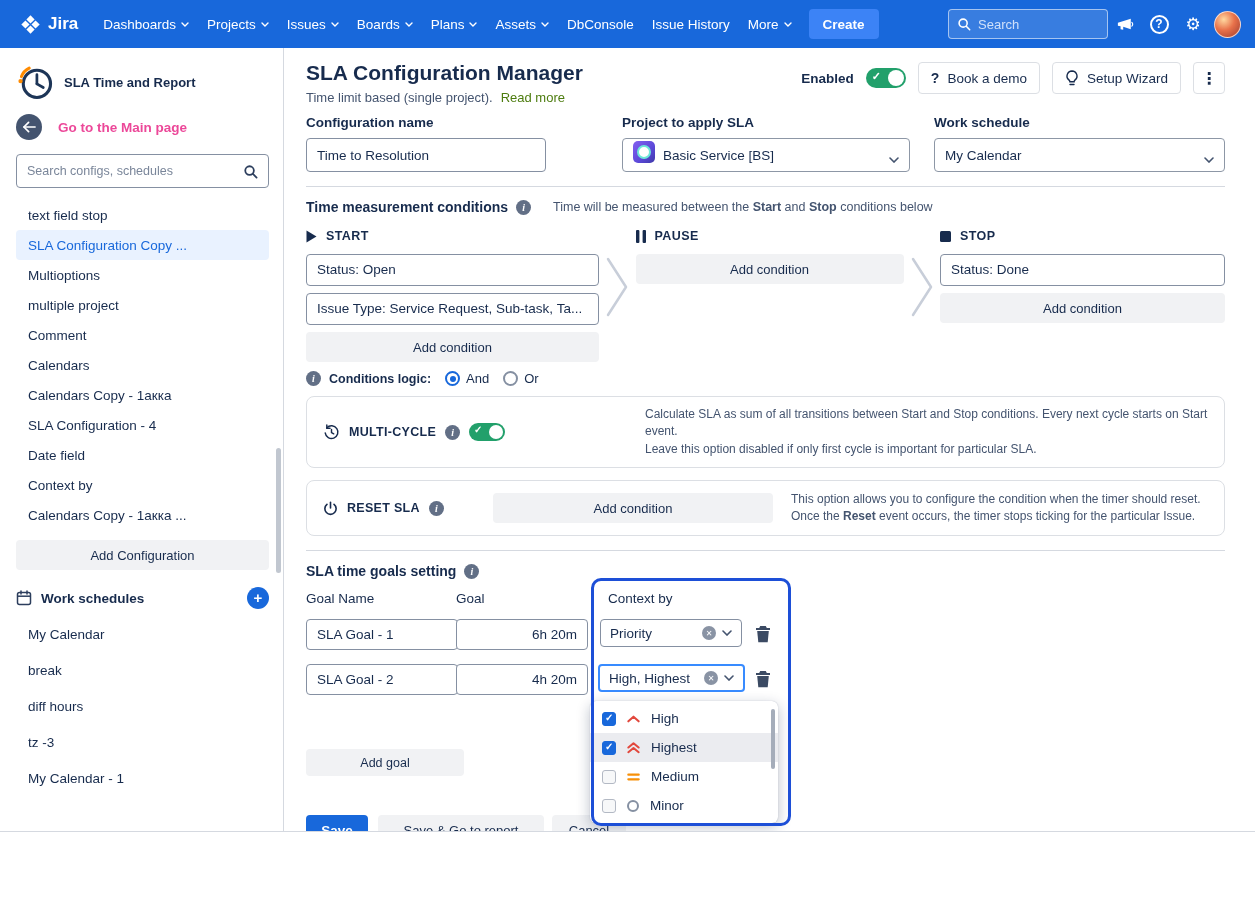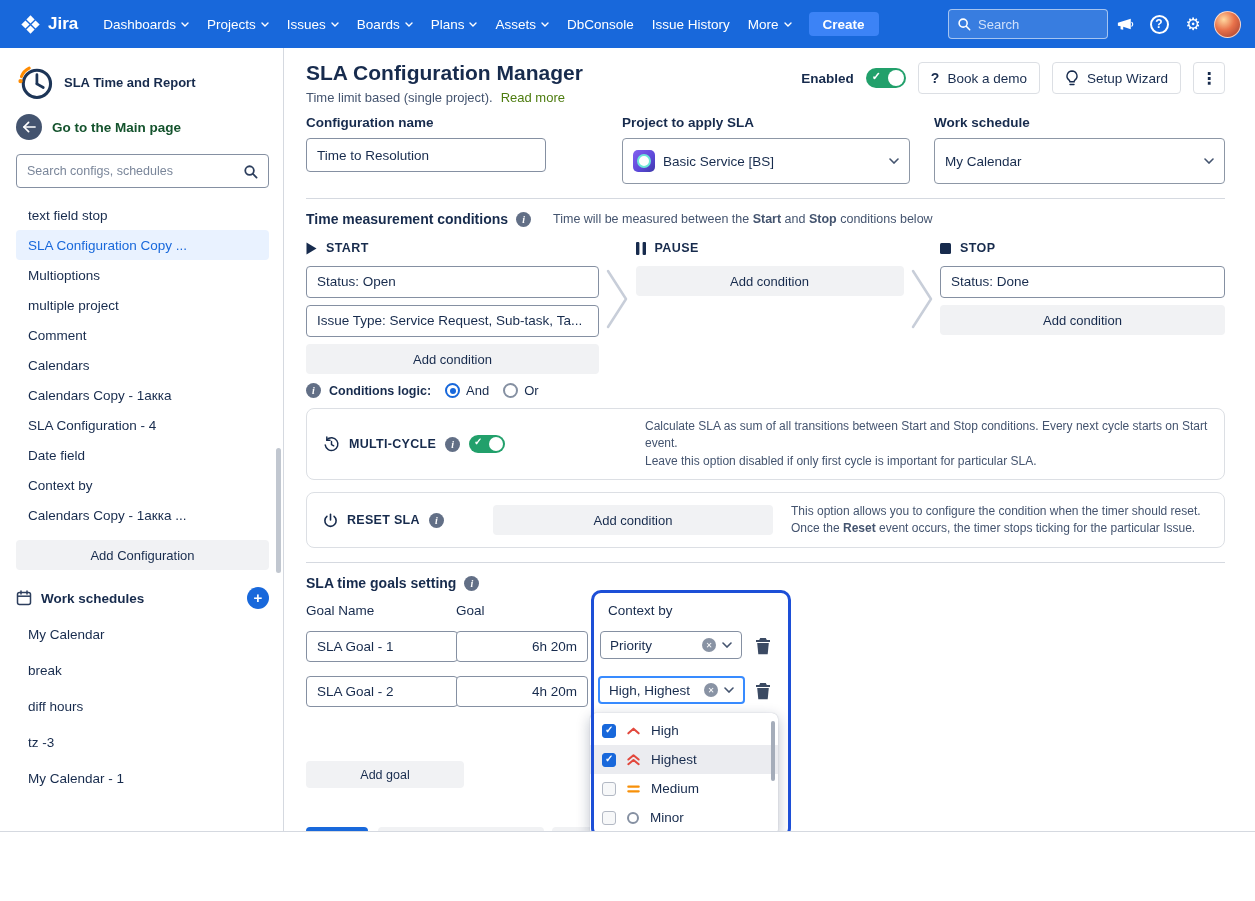--- a/index.html
+++ b/index.html
@@ -5,39 +5,39 @@
   * { margin:0; padding:0; box-sizing:border-box; }
   html,body { width:1255px; height:901px; background:#fff; }
   body { font-family:"Liberation Sans", sans-serif; color:#172b4d; overflow:hidden; font-size:13.5px; }
   svg { display:block; }
 
   
   .topnav { height:48px; background:#1868db; display:flex; align-items:center; padding:0 14px; }
   .brand { display:flex; align-items:center; gap:7px; color:#fff; font-weight:bold; font-size:17px; margin:0 16px 0 6px; cursor:pointer; }
   .nav-item { display:flex; align-items:center; gap:5px; color:#fff; font-size:13.5px; padding:0 9px; height:32px; border-radius:4px; cursor:pointer; white-space:nowrap; }
   .caret-dn { width:8px; height:5px; }
-  .btn-create { background:#3c83f6; color:#fff; font-size:13.5px; font-weight:bold; padding:0 14px; height:24px; border:none; border-radius:4px; margin-left:8px; cursor:pointer; }
+  .btn-create { background:#3c83f6; color:#fff; font-size:13.5px; font-weight:bold; padding:0 14px; height:30px; border:none; border-radius:4px; margin-left:8px; cursor:pointer; }
   .nav-search { margin-left:auto; display:flex; align-items:center; gap:7px; width:160px; height:30px; border:1px solid rgba(255,255,255,.55); background:rgba(255,255,255,.14); border-radius:4px; padding:0 8px; }
   .nav-search input { background:transparent; border:none; outline:none; color:#fff; font-size:13px; width:100%; }
   .nav-search input::placeholder { color:#cfe0fa; }
   .nav-iconbtn { width:34px; height:34px; display:flex; align-items:center; justify-content:center; color:#fff; cursor:pointer; border-radius:4px; }
   .help-circle { width:19px; height:19px; border:2px solid #fff; border-radius:50%; color:#fff; font-size:12px; font-weight:bold; display:flex; align-items:center; justify-content:center; }
   .help-circle::before { content:"?"; }
   .gear-glyph { font-family:"DejaVu Sans", sans-serif; font-size:17px; color:#fff; }
   .gear-glyph::before { content:"\2699"; }
   .avatar { width:27px; height:27px; border-radius:50%; background:radial-gradient(circle at 35% 30%, #ffd9a0 0%, #e8714a 45%, #9c3b2e 100%); border:1px solid rgba(255,255,255,.7); margin-left:4px; cursor:pointer; }
 
   
   .content-row { display:flex; height:784px; border-bottom:1px solid #d5d9e0; }
 
   
   .sidebar { width:284px; flex-shrink:0; border-right:1px solid #d5d9e0; padding:14px 14px 0 16px; position:relative; }
   .app-logo-row { display:flex; align-items:center; gap:8px; margin-bottom:12px; }
   .app-title { font-weight:bold; font-size:13px; color:#172b4d; }
-  .back-row { display:flex; align-items:center; gap:10px; margin:4px 0 14px; font-size:13.5px; font-weight:bold; color:#14532d; cursor:pointer; }
+  .back-row { display:flex; align-items:center; gap:16px; margin:4px 0 14px; font-size:13.5px; font-weight:bold; color:#ec4899; cursor:pointer; }
   .back-circle { width:26px; height:26px; border-radius:50%; background:#44546f; display:flex; align-items:center; justify-content:center; flex-shrink:0; }
   .sb-search { display:flex; align-items:center; border:1px solid #8590a2; border-radius:4px; height:34px; padding:0 10px; margin-bottom:12px; background:#fff; }
   .sb-search input { flex:1; border:none; outline:none; font-size:12.5px; color:#172b4d; }
   .sb-search input::placeholder { color:#7a869a; }
   .config-list .item, .sched-list .item { height:30px; display:flex; align-items:center; padding:0 12px; font-size:13.5px; border-radius:4px; cursor:pointer; white-space:nowrap; overflow:hidden; }
   .sched-list .item { height:36px; }
   .item.selected { background:#e9f2ff; color:#1868db; }
   .btn-gray { background:#f1f2f4; border:none; border-radius:4px; font-size:13px; color:#172b4d; display:flex; align-items:center; justify-content:center; cursor:pointer; font-family:"Liberation Sans",sans-serif; }
   .add-config { height:30px; width:100%; margin:10px 0 10px; }
   .sched-header { display:flex; align-items:center; gap:9px; height:36px; font-weight:bold; font-size:13.5px; margin-top:2px; }
@@ -61,21 +61,21 @@
   .toggle.sm::after { width:14px; height:14px; }
   .btn-outline { display:flex; align-items:center; gap:8px; height:32px; padding:0 12px; border:1px solid #dcdfe4; border-radius:4px; background:#fff; font-size:13.5px; color:#172b4d; cursor:pointer; font-family:"Liberation Sans",sans-serif; }
   .q-glyph { font-weight:bold; font-size:14px; }
   .q-glyph::before { content:"?"; }
   .kebab { width:32px; height:32px; border:1px solid #dcdfe4; border-radius:4px; background:#fff; display:flex; align-items:center; justify-content:center; font-size:16px; font-weight:bold; cursor:pointer; color:#172b4d; }
   .kebab::before { content:"\22EE"; font-family:"DejaVu Sans",sans-serif; }
 
   .fields-grid { display:grid; grid-template-columns:292px 288px 1fr; column-gap:24px; margin-top:10px; }
   .field-label { font-weight:bold; font-size:13.5px; margin-bottom:8px; }
   .text-input { width:240px; height:34px; border:1px solid #8590a2; border-radius:4px; padding:0 10px; font-size:13.5px; color:#172b4d; outline:none; font-family:"Liberation Sans",sans-serif; }
-  .select { height:46px; border:1px solid #8d97a6; border-radius:4px; display:flex; align-items:center; gap:8px; padding:0 10px; font-size:13.5px; background:#fff; cursor:pointer; }
+  .select { height:34px; border:1px solid #8d97a6; border-radius:4px; display:flex; align-items:flex-end; gap:8px; padding:8px 10px; font-size:13.5px; background:#fff; cursor:pointer; }
   .select .spacer { margin-left:auto; }
   .proj-avatar { width:22px; height:22px; border-radius:5px; background:linear-gradient(135deg,#8360f0 0%,#5b48d8 60%,#3e3aa8 100%); display:flex; align-items:center; justify-content:center; flex-shrink:0; }
   .proj-avatar::before { content:""; width:10px; height:10px; border-radius:50%; border:2.5px solid #6ee7d8; background:#fff; }
 
   .divider { border:none; border-top:1px solid #d5d9e0; margin:14px 0 12px; }
 
   .cond-title-row { display:flex; align-items:center; gap:8px; font-size:12.5px; color:#44546f; }
   .section-title { font-size:14px; font-weight:bold; color:#172b4d; }
   .hint { margin-left:14px; }
   .info-icon { width:15px; height:15px; border-radius:50%; background:#626f86; color:#fff; font-size:10px; font-weight:bold; font-style:italic; display:inline-flex; align-items:center; justify-content:center; flex-shrink:0; font-family:"Liberation Serif",serif; }

